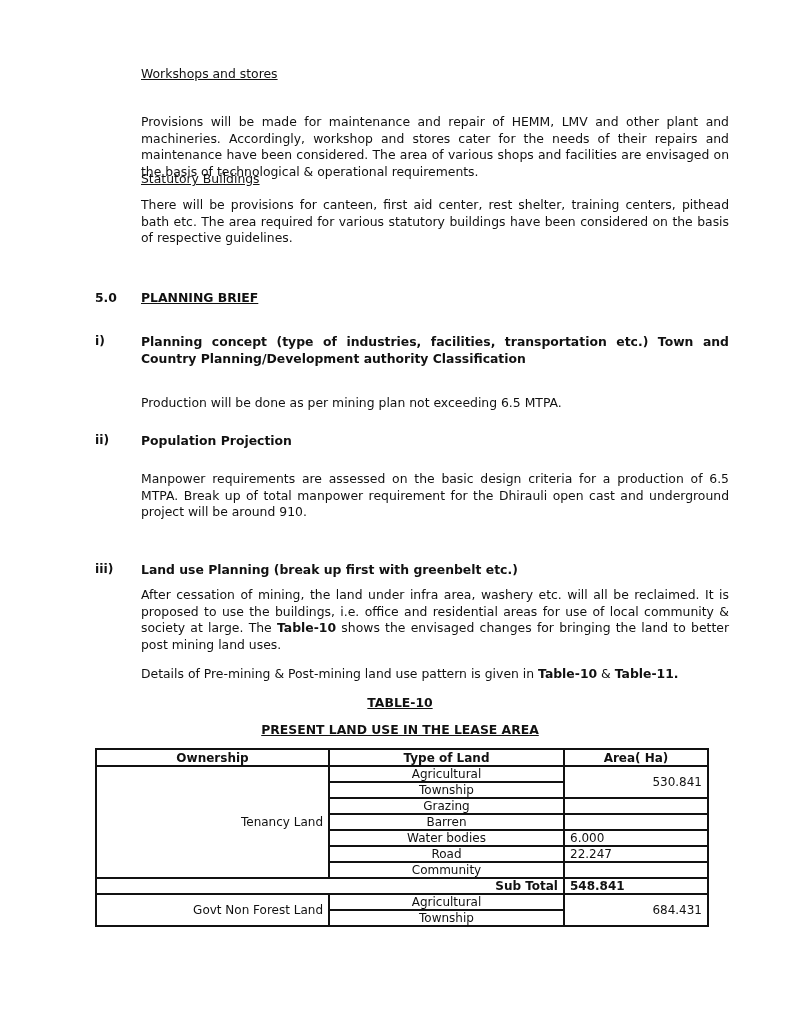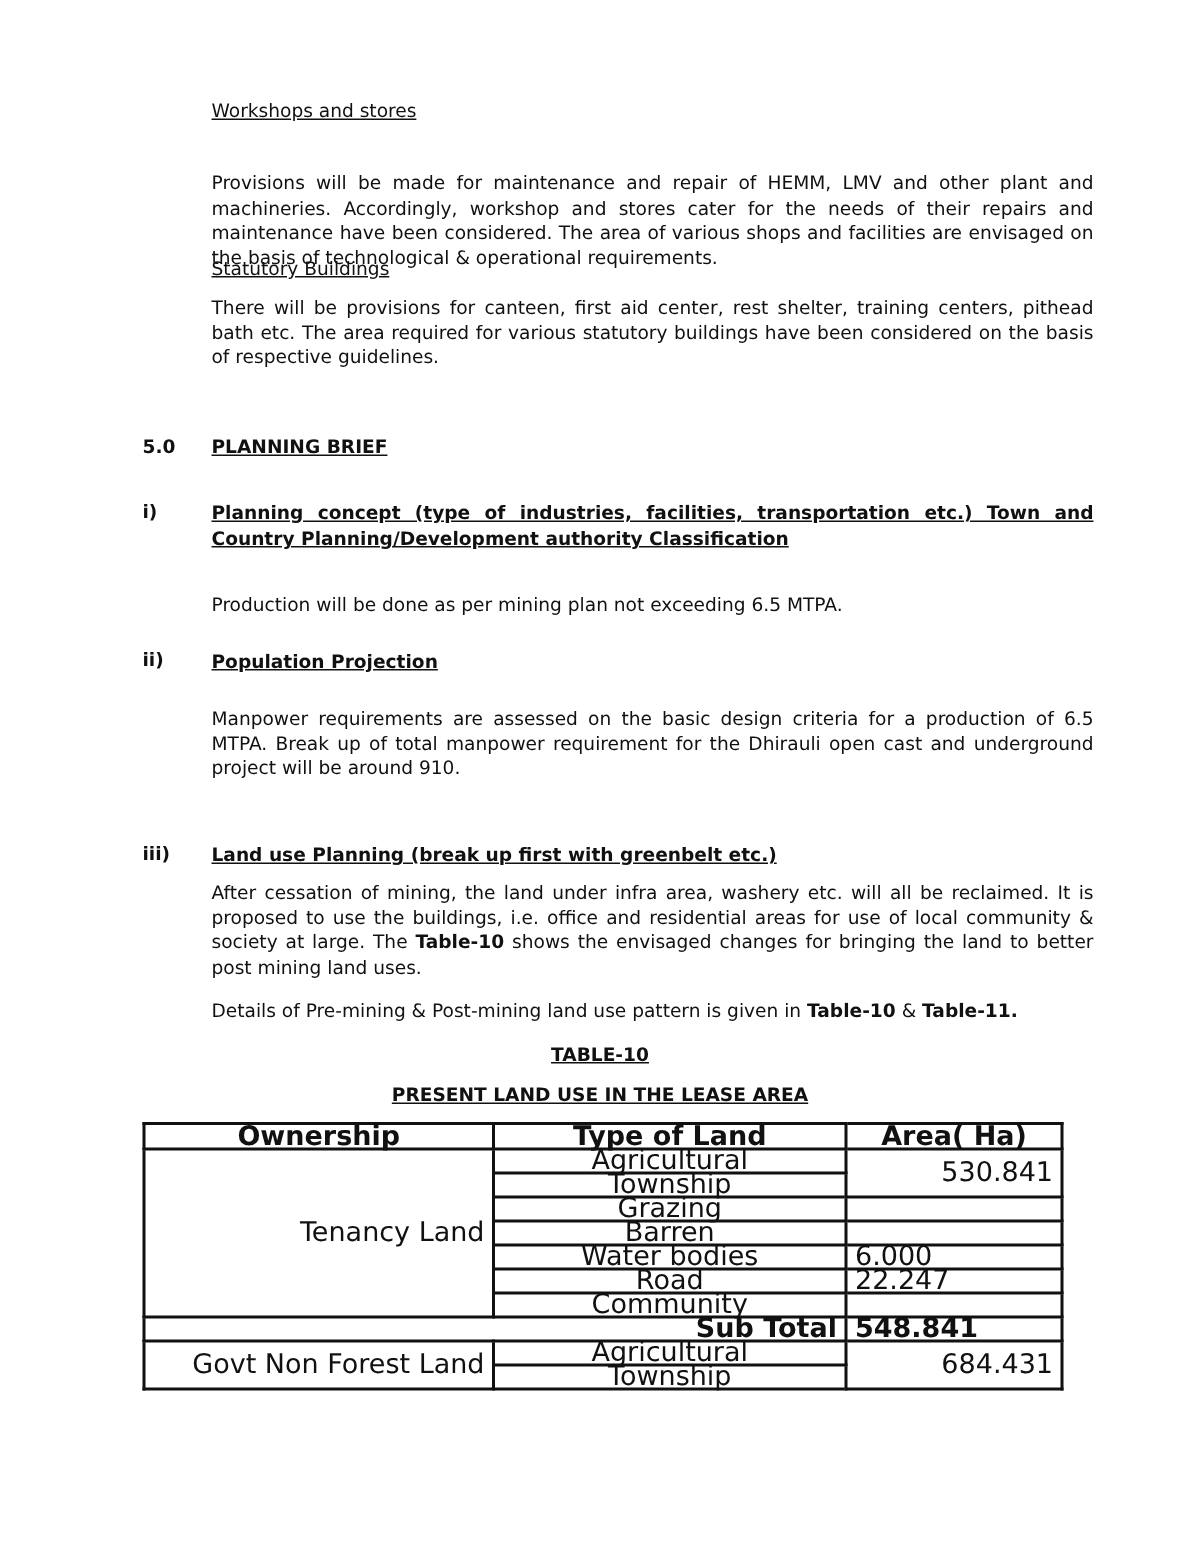--- a/index.html
+++ b/index.html
@@ -8,26 +8,26 @@
     font-family: "DejaVu Sans", sans-serif; color: #111; font-size: 12.4px;
   }
   .abs { position: absolute; }
   .para {
     position: absolute; left: 141px; width: 588px;
     line-height: 16.5px; text-align: justify; text-align-last: left;
   }
   .u { text-decoration: underline; }
   .b { font-weight: bold; }
   .num { position: absolute; left: 95px; font-weight: bold; }
-  .head { position: absolute; left: 141px; width: 588px; font-weight: bold; line-height: 17px; text-align: justify; text-align-last: left; text-decoration: underline; }
+  .head { position: absolute; left: 141px; width: 588px; font-weight: bold; line-height: 17px; text-align: justify; text-align-last: left; }
   .center { position: absolute; left: 0; width: 800px; text-align: center; font-weight: bold; text-decoration: underline; }
 
   table.land {
     position: absolute; left: 95px; top: 748px; width: 612px;
-    border-collapse: collapse; font-size: 18px; table-layout: fixed;
+    border-collapse: collapse; font-size: 12px; table-layout: fixed;
   }
   table.land td, table.land th {
     border: 2px solid #111; padding: 0 5px; height: 14px; line-height: 14px;
     vertical-align: middle;
   }
   table.land th { font-weight: bold; text-align: center; height: 15px; }
   .c { text-align: right; }
   .r { text-align: left; }
   .l { text-align: center; }
 </style>

